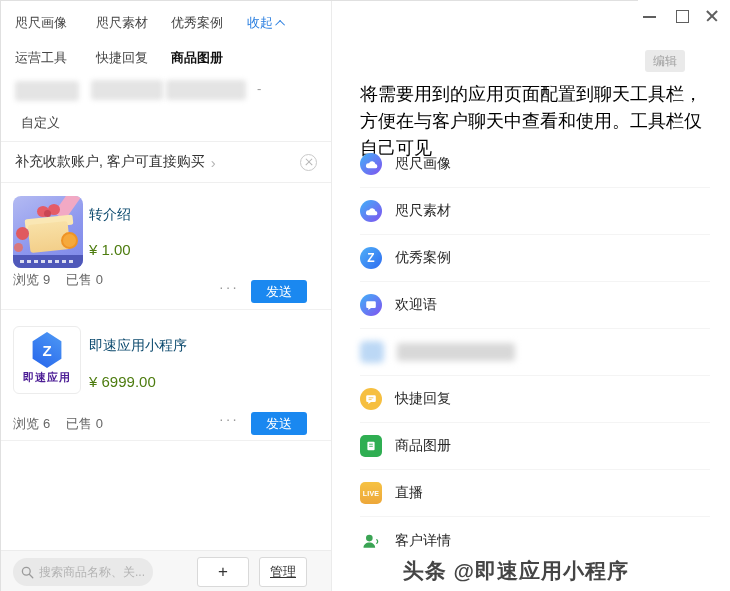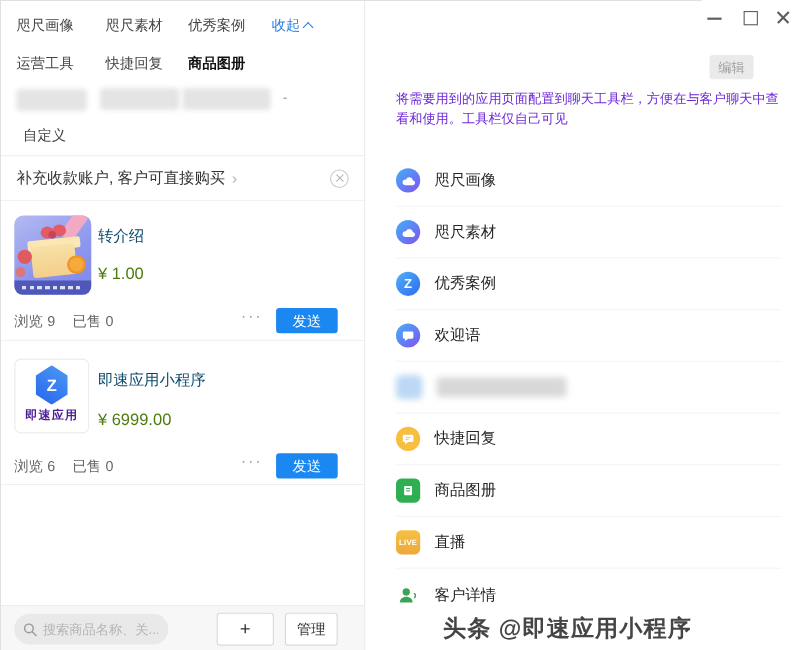--- a/index.html
+++ b/index.html
@@ -54,34 +54,34 @@
   .hex span { color:#fff; font-weight:800; font-size:15px; }
   .tile-text { margin-top:2px; font-size:11px; font-weight:700; color:#4c1d95; letter-spacing:1px; }
 
   
   .footer { position:absolute; left:0; top:549px; width:330px; height:42px; background:#f7f7f7; border-top:1px solid #ececec; }
   .search { position:absolute; left:12px; top:7px; width:140px; height:28px; background:#e9e9e9; border-radius:14px; display:flex; align-items:center; padding:0 8px; }
   .search input { border:none; outline:none; background:transparent; width:105px; font-size:12px; color:#555; margin-left:5px; font-family:inherit; }
   .search input::placeholder { color:#b3b3b3; }
   .fbtn { position:absolute; top:6px; height:30px; background:#fff; border:1px solid #d9d9d9; border-radius:3px; display:flex; align-items:center; justify-content:center; cursor:pointer; color:#333; }
   .fbtn.add { left:196px; width:52px; font-size:17px; font-weight:400; }
-  .fbtn.manage { left:258px; width:48px; font-size:13px; }
+  .fbtn.manage { left:258px; width:48px; font-size:13px;text-decoration:underline; }
 
   
   .right { position:absolute; left:330px; top:0; width:400px; height:591px; background:#fff; border-left:1px solid #ebebeb; }
   .win-btn { position:absolute; top:5px; width:22px; height:20px; cursor:pointer; }
   .win-min { right:70px; } .win-max { right:38px; } .win-close { right:8px; }
   .win-min::after { content:""; position:absolute; left:4px; top:10px; width:13px; height:1.6px; background:#5f5f5f; }
   .win-max::after { content:""; position:absolute; left:5px; top:4px; width:11px; height:11px; border:1.4px solid #5f5f5f; }
   .win-close::before,.win-close::after { content:""; position:absolute; left:4px; top:9px; width:14px; height:1.6px; background:#5f5f5f; }
   .win-close::before { transform:rotate(45deg); } .win-close::after { transform:rotate(-45deg); }
 
   .r-title { position:absolute; left:28px; top:41px; font-size:20px; font-weight:700; color:#1a1a1a; letter-spacing:1px; }
   .edit-pill { position:absolute; right:46px; top:49px; width:40px; height:22px; background:#eaeaea; border-radius:3px; color:#a0a0a0; font-size:12px; display:flex; align-items:center; justify-content:center; cursor:pointer; }
-  .r-desc { position:absolute; left:28px; top:80px; width:354px; font-size:12px; line-height:1.5; color:#6d28d9; }
+  .r-desc { position:absolute; left:28px; top:80px; width:354px; font-size:18px; line-height:1.5; color:#000000; }
 
   .r-list { position:absolute; left:28px; top:140px; width:350px; }
   .r-row { height:47px; display:flex; align-items:center; border-bottom:1px solid #f4f4f4; cursor:pointer; }
   .r-row:last-child { border-bottom:none; }
   .r-icon { width:22px; height:22px; margin-right:13px; flex:none; display:flex; align-items:center; justify-content:center; border-radius:50%; }
   .grad-bp { background:linear-gradient(135deg,#4aa3f7 15%,#7b5bf0 90%); }
   .grad-bl { background:linear-gradient(135deg,#4fb0f8,#2f6cf0); }
   .ic-yellow { background:#f6bf40; }
   .sq { border-radius:5px; }
   .ic-green { background:#2fae52; }
@@ -137,21 +137,21 @@
           <div class="g-bow2"></div>
           <div class="g-knot"></div>
         <div class="g-coin"></div>
           <div class="g-fruit"></div>
           <div class="g-fruit2"></div>
         <div class="g-banner"></div>
           <div class="g-banner-text"></div>
       </div>
       <span class="card-title" style="top:23px;">转介绍</span>
       <span class="card-price" style="top:58px;">¥ 1.00</span>
-      <div class="stats" style="top:100px;">
+      <div class="stats" style="top:88px;">
         <span>浏览</span><span>9</span>
         <span style="margin-left:8px;">已售</span><span>0</span>
       </div>
       <span class="more-dots" style="top:96px;">···</span>
       <button class="send-btn" style="top:97px;">发送</button>
     </div>
 
     <div class="card" style="top:310px;height:130px;border-bottom:1px solid #f0f0f0;">
       <div class="tile" style="top:15px;left:12px;">
         <div class="hex">

